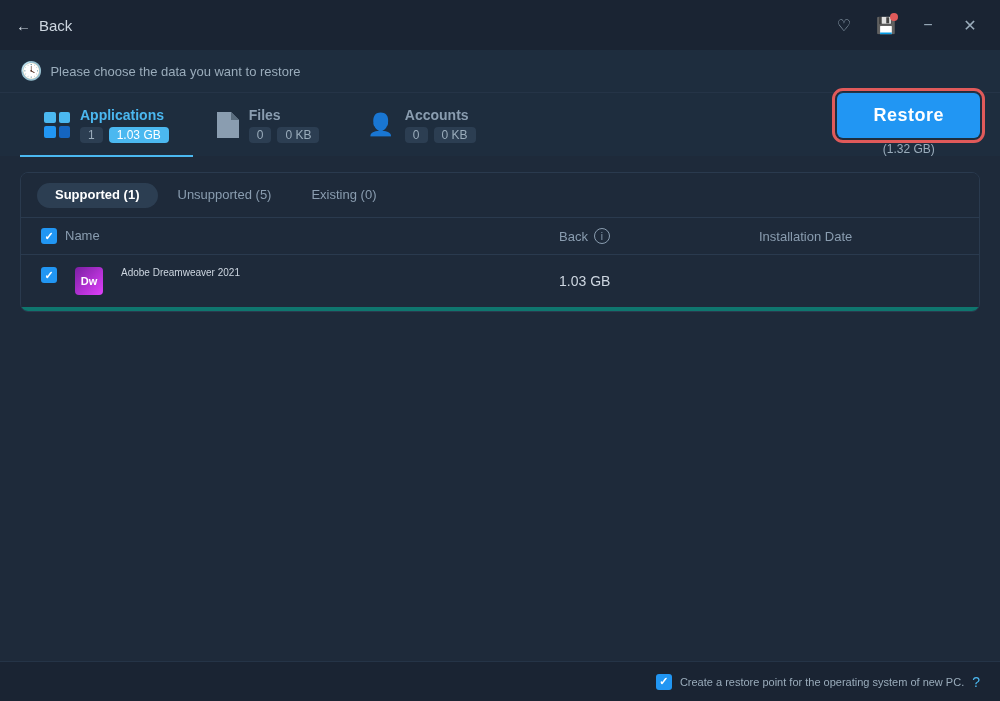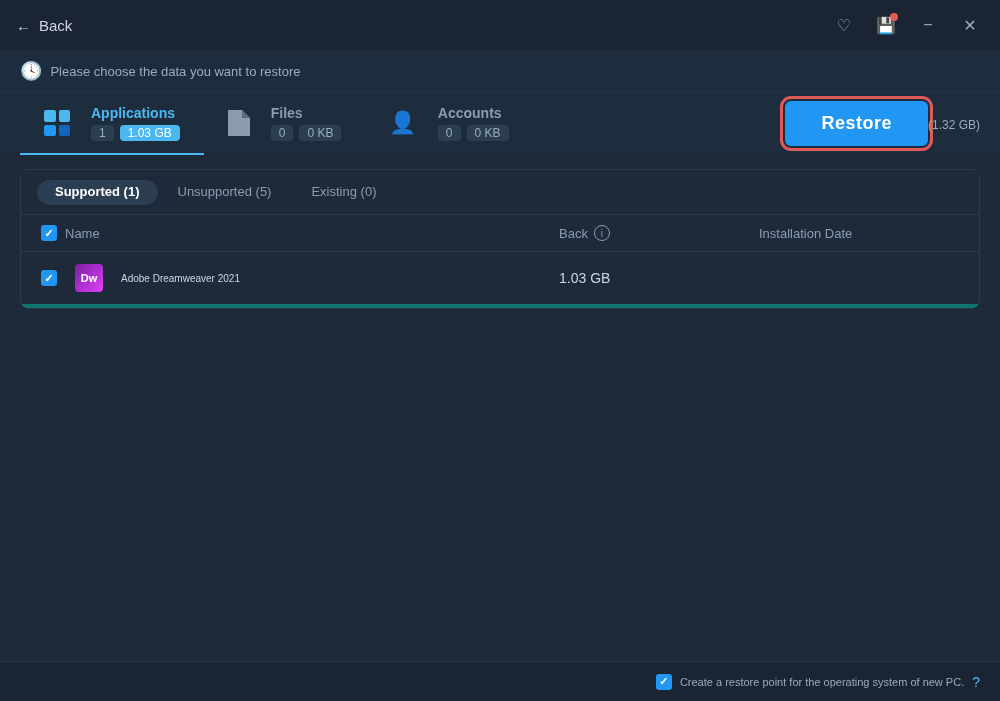--- a/index.html
+++ b/index.html
@@ -92,21 +92,21 @@
       align-items: flex-end;
       gap: 0;
       border-bottom: 2px solid #253447;
     }
     .category-tab {
       padding: 10px 30px;
       cursor: pointer;
       color: #8a9db0;
       display: flex;
       align-items: center;
-      gap: 21px;
+      gap: 10px;
       border-bottom: 2px solid transparent;
       margin-bottom: -2px;
       position: relative;
     }
     .category-tab.active {
       color: #4bb8f0;
       border-bottom: 2px solid #4bb8f0;
     }
     .category-tab .tab-info {
       display: flex;
@@ -130,21 +130,21 @@
       font-size: 12px;
     }
     .badge.blue {
       background: #4bb8f0;
       color: #fff;
     }
 
     
     .restore-area {
       display: flex;
-      flex-direction: row;
+      flex-direction: column;
       align-items: center;
     }
     .restore-btn {
       background: #2196f3;
       color: #fff;
       border: none;
       border-radius: 6px;
       padding: 12px 36px;
       font-size: 18px;
       font-weight: 700;
@@ -197,21 +197,21 @@
     
     .table-header {
       display: flex;
       align-items: center;
       padding: 10px 20px;
       border-bottom: 1px solid #2a3a4e;
       background: #1e2a3a;
       color: #8a9db0;
       font-size: 13px;
     }
-    .col-name { flex: 1; display: flex; align-items: center; gap: 8px; }
+    .col-name { flex: 1; display: flex; gap: 8px; }
     .col-size { width: 200px; display: flex; align-items: center; gap: 6px; }
     .col-date { width: 200px; }
     .checkbox {
       width: 16px;
       height: 16px;
       background: #2196f3;
       border-radius: 3px;
       display: flex;
       align-items: center;
       justify-content: center;

